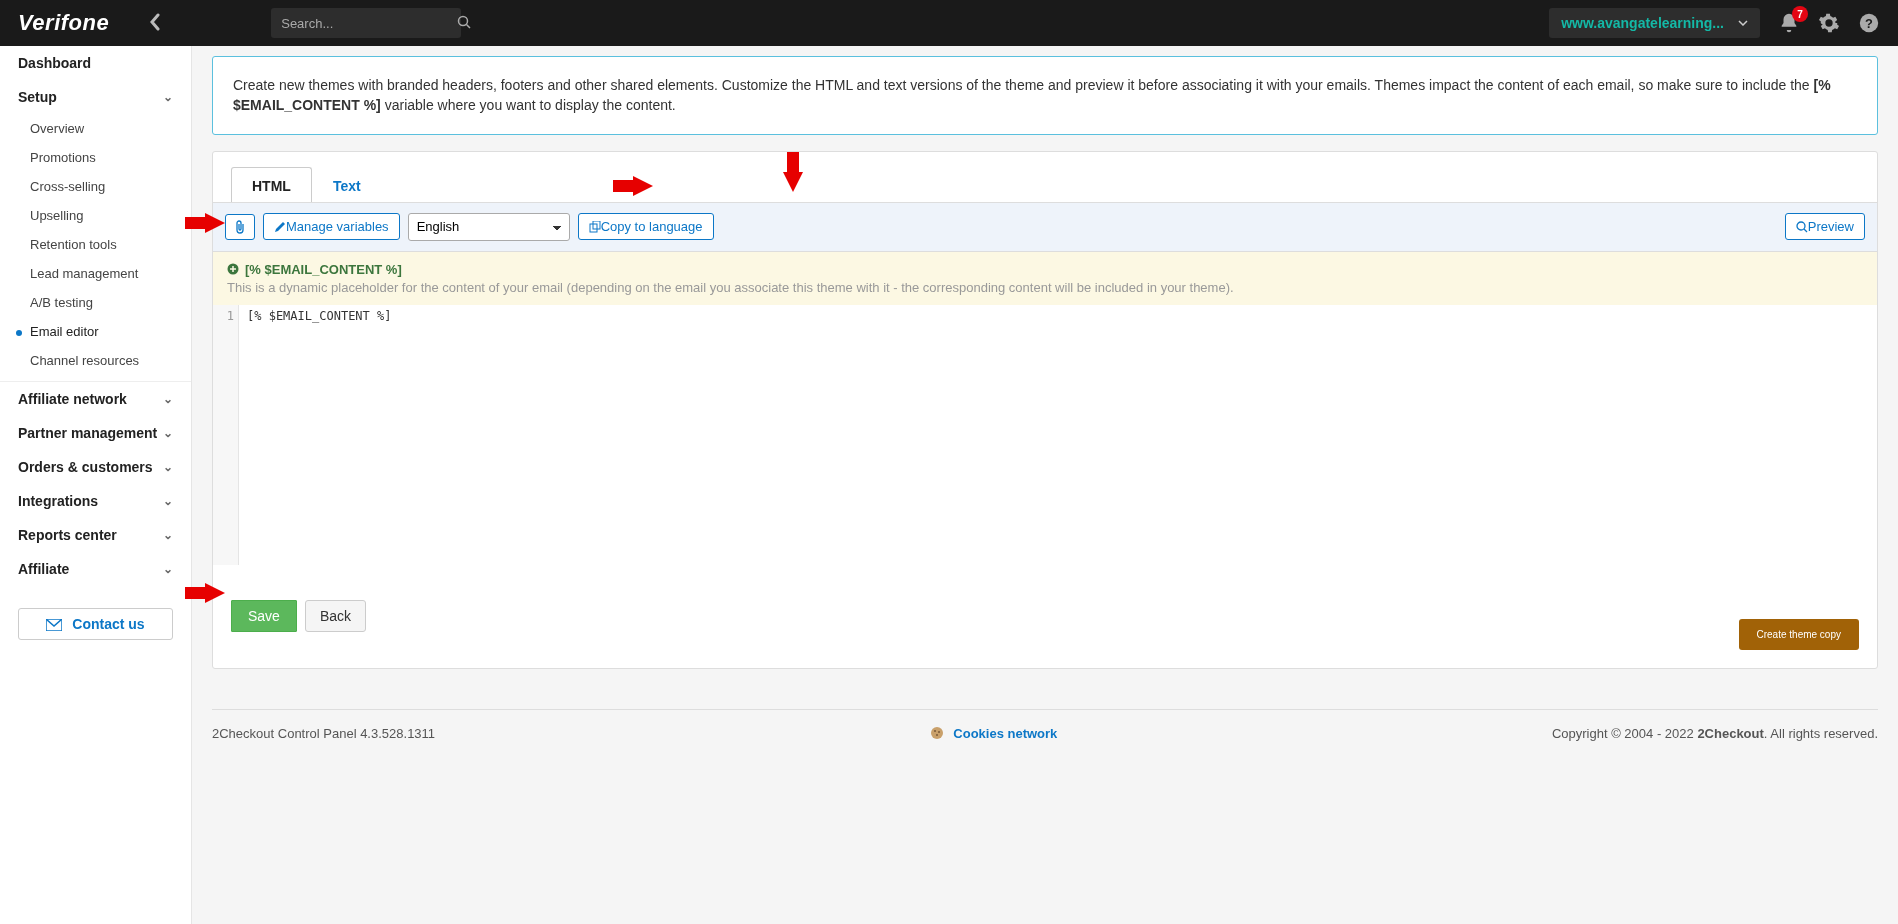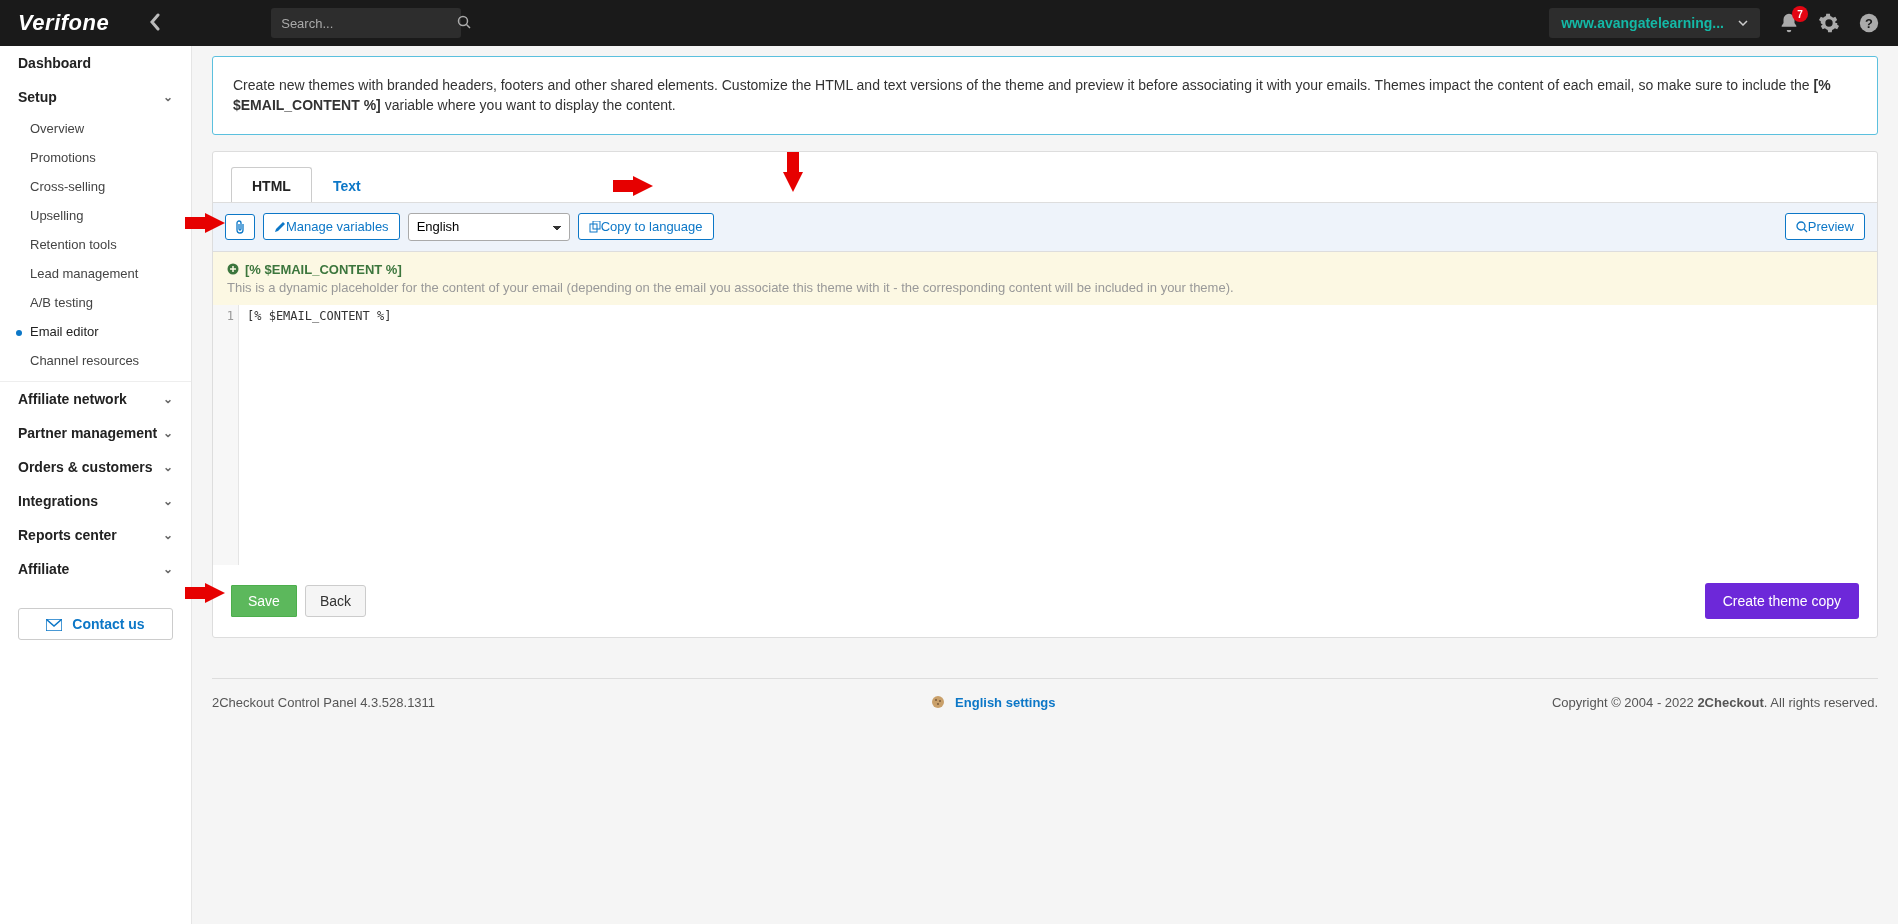--- a/index.html
+++ b/index.html
@@ -49,21 +49,21 @@
 .hint-title { color: #3c763d; font-weight: 700; display: flex; align-items: center; gap: 6px; }
 .hint-desc { color: #999; margin-top: 3px; }
 
 .editor { display: flex; min-height: 260px; background: #fff; }
 .gutter { width: 26px; background: #f7f7f7; border-right: 1px solid #e5e5e5; padding-top: 4px; text-align: right; color: #999; font-family: Consolas, monospace; font-size: 12px; padding-right: 4px; }
 .code { padding: 4px 8px; font-family: Consolas, monospace; font-size: 12px; color: #333; white-space: pre; }
 
 .action-row { padding: 18px; display: flex; align-items: center; gap: 8px; position: relative; }
 .btn-save { background: #5cb85c; color: #fff; border: 1px solid #4cae4c; border-radius: 1px; padding: 7px 16px; font-size: 14px; cursor: pointer; }
 .btn-back { background: #f5f5f5; border: 1px solid #ccc; color: #333; border-radius: 3px; padding: 7px 14px; font-size: 14px; cursor: pointer; }
-.btn-primary { background: #6d28d9; color: #fff; border: none; border-radius: 3px; padding: 10px 18px; font-size: 14px; cursor: pointer; margin-left: auto; }
+.btn-primary { background: #a16207; color: #fff; border: none; border-radius: 3px; padding: 10px 18px; font-size: 10px; cursor: pointer; margin-left: auto; margin-top: 36px; }
 
 .footer { border-top: 1px solid #ddd; margin-top: 40px; padding: 16px 0 30px; display: flex; align-items: center; font-size: 13px; color: #555; }
 .footer .mid { flex: 1; text-align: center; }
 .cookie-link { color: #0c77c7; font-weight: 600; }
 
 .arrow-right { position: absolute; width: 0; height: 0; border-top: 10px solid transparent; border-bottom: 10px solid transparent; border-left: 20px solid #e60000; }
 .arrow-right::after { content: ""; position: absolute; left: -40px; top: -6px; width: 20px; height: 12px; background: #e60000; }
 .arrow-down { position: absolute; width: 0; height: 0; border-left: 10px solid transparent; border-right: 10px solid transparent; border-top: 20px solid #e60000; }
 .arrow-down::before { content: ""; position: absolute; top: -40px; left: -6px; width: 12px; height: 20px; background: #e60000; }
 </style>
@@ -239,20 +239,20 @@
 
     <div class="footer">
       <div>2Checkout Control Panel 4.3.528.1311</div>
       <div class="mid">
         <svg width="14" height="14" viewBox="0 0 14 14" style="vertical-align:-2px; margin-right:6px;">
             <circle cx="7" cy="7" r="6" fill="#c9a06a"></circle>
             <circle cx="5" cy="5" r="1" fill="#7a5a3a"></circle>
             <circle cx="9" cy="6" r="1" fill="#7a5a3a"></circle>
             <circle cx="7" cy="9" r="1" fill="#7a5a3a"></circle>
           </svg>
-        <a class="cookie-link">English settings</a>
+        <a class="cookie-link">Cookies network</a>
       </div>
       <div>
         <span>Copyright © 2004 - 2022 </span><b>2Checkout</b><span>. All rights reserved.</span>
       </div>
     </div>
   </div>
 </div>
 
 </body></html>

